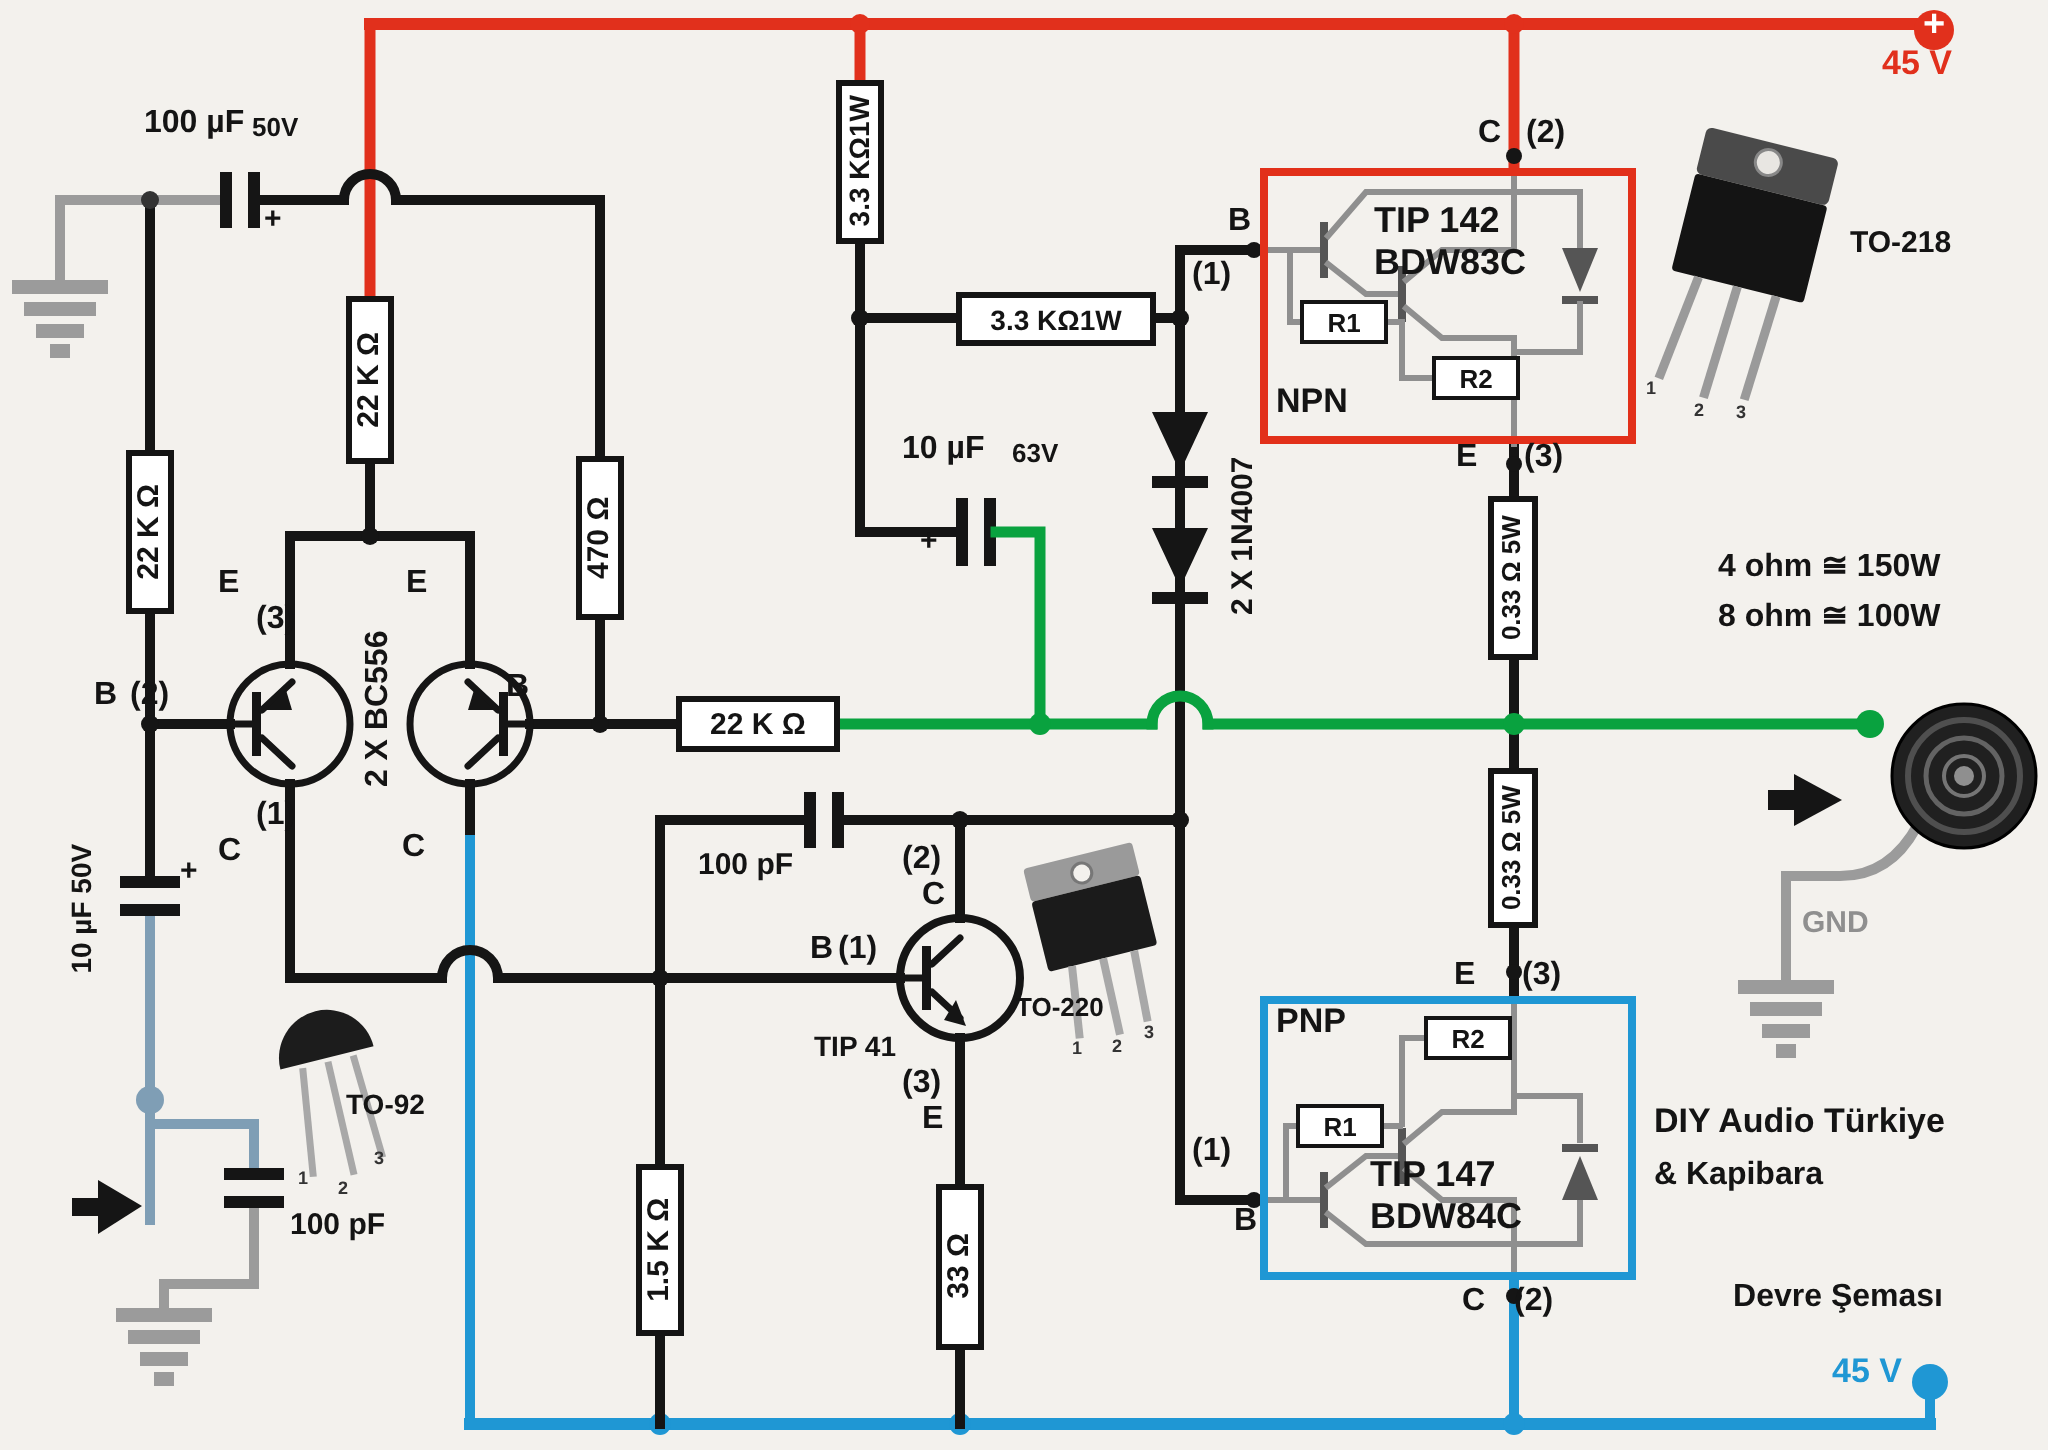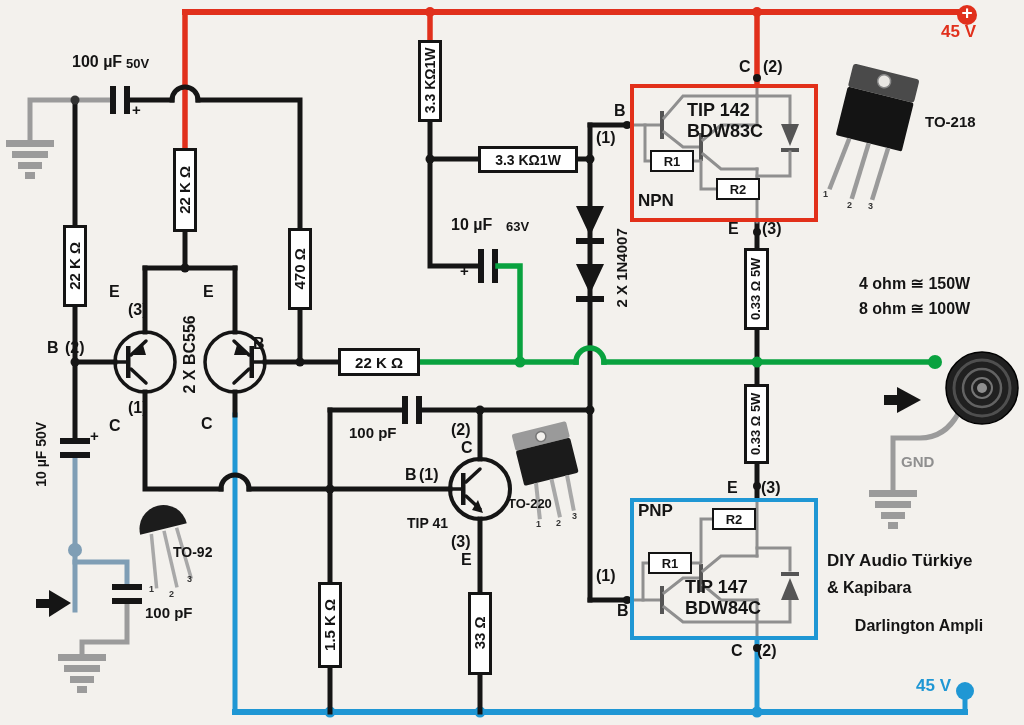--- a/index.html
+++ b/index.html
@@ -345,21 +345,21 @@
 <div class="lb" style="left:959px;top:3px;width:16px;text-align:center;font-size:19px;color:#ffffff;">+</div>
 <div class="lb" style="left:941px;top:23px;font-size:17px;color:#e1301c;">45 V</div>
 <div class="lb" style="left:893px;top:677px;width:58px;text-align:right;font-size:17px;color:#1f97d4;">45 V</div>
 
 <div class="lb" style="left:859px;top:276px;font-size:16px;">4 ohm ≅ 150W</div>
 <div class="lb" style="left:859px;top:301px;font-size:16px;">8 ohm ≅ 100W</div>
 <div class="lb" style="left:901px;top:454px;font-size:15px;color:#8f8f8f;">GND</div>
 
 <div class="lb" style="left:827px;top:552px;width:184px;text-align:left;font-size:17px;">DIY Audio Türkiye</div>
 <div class="lb" style="left:827px;top:580px;width:184px;font-size:16px;">&amp; Kapibara</div>
-<div class="lb" style="left:827px;top:618px;width:184px;text-align:center;font-size:16px;">Darlington Ampli</div>
+<div class="lb" style="left:827px;top:641px;width:184px;text-align:center;font-size:16px;">Devre Şeması</div>
 
 <div class="lb" style="left:173px;top:497px;font-size:14px;margin-top:48px;">TO-92</div>
 <div class="lb" style="left:508px;top:497px;font-size:13px;">TO-220</div>
 <div class="lb" style="left:925px;top:114px;font-size:15px;">TO-218</div>
 
 <div class="tiny" style="left:149px;top:584px;">1</div>
 <div class="tiny" style="left:169px;top:589px;">2</div>
 <div class="tiny" style="left:187px;top:574px;">3</div>
 <div class="tiny" style="left:536px;top:519px;">1</div>
 <div class="tiny" style="left:556px;top:518px;">2</div>

